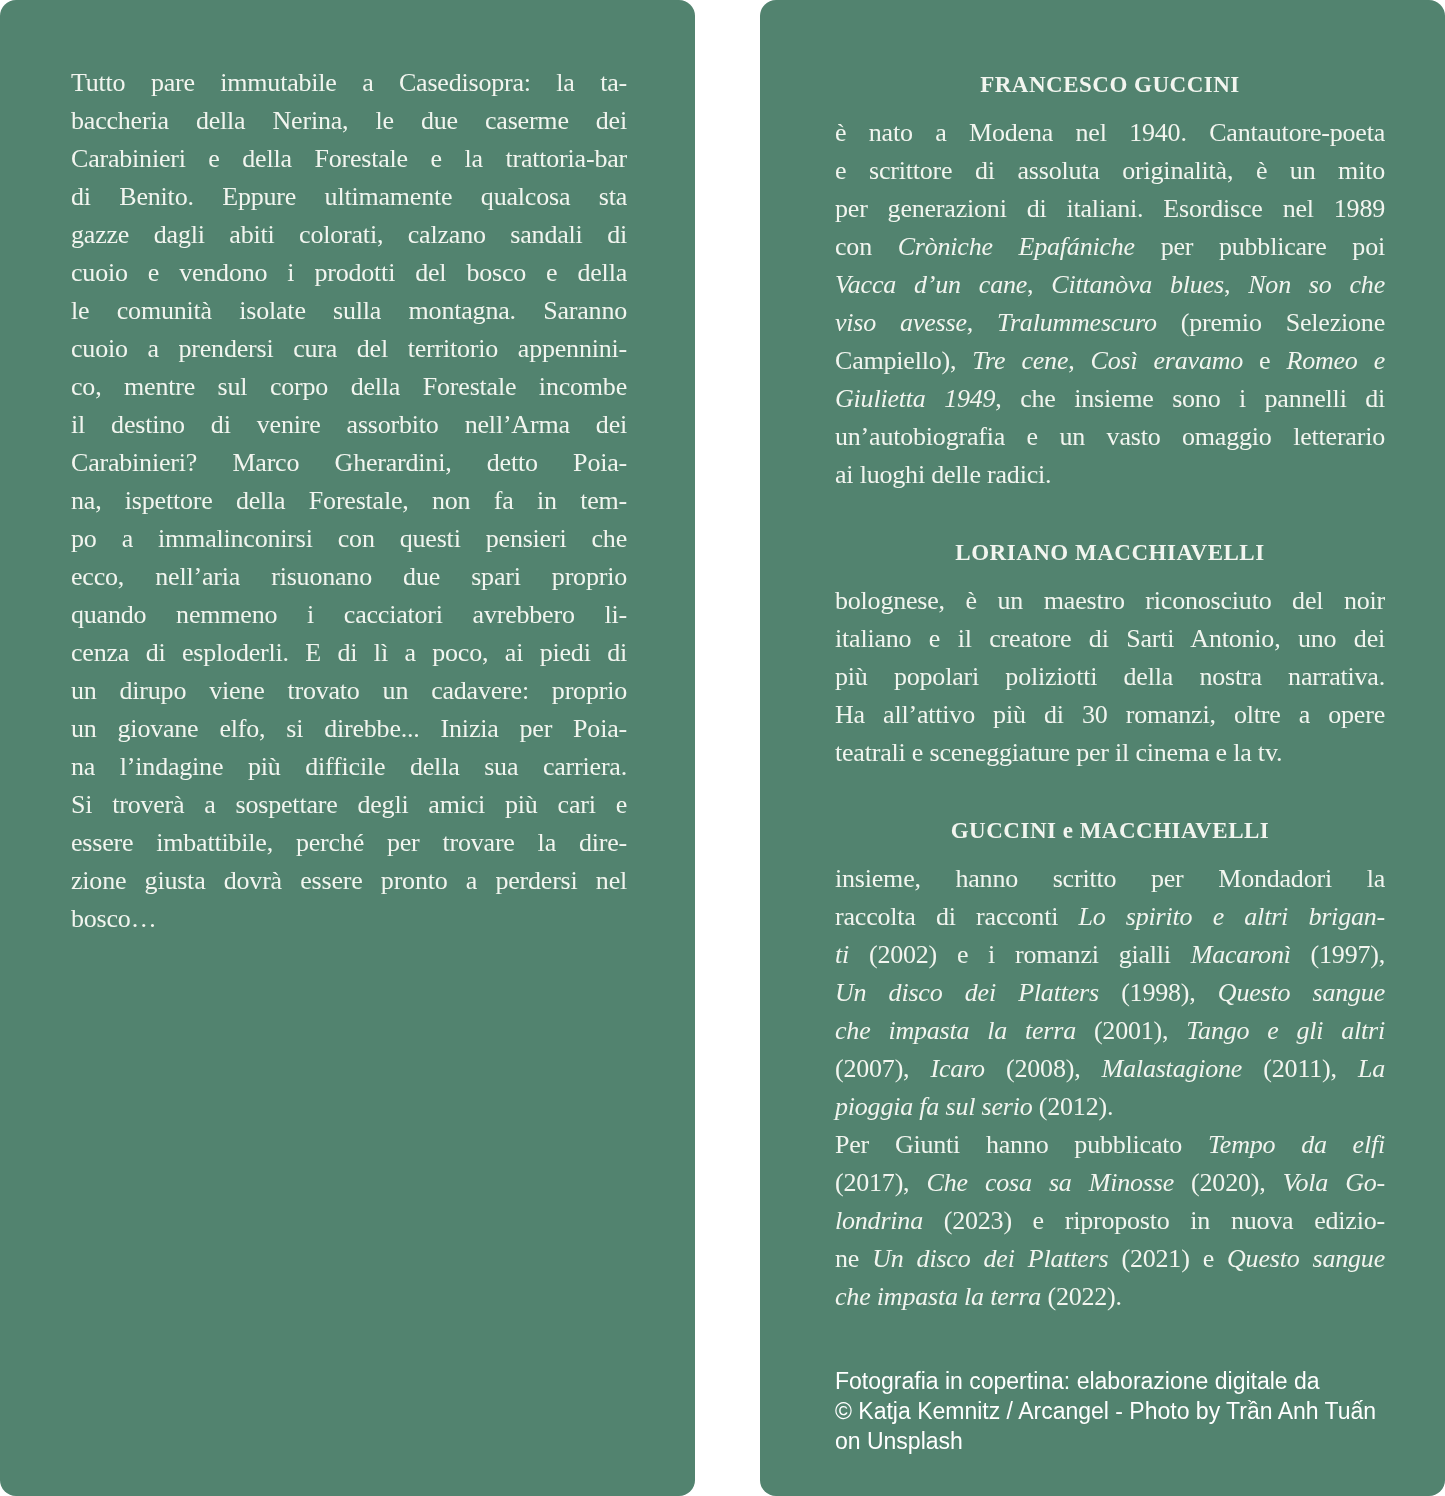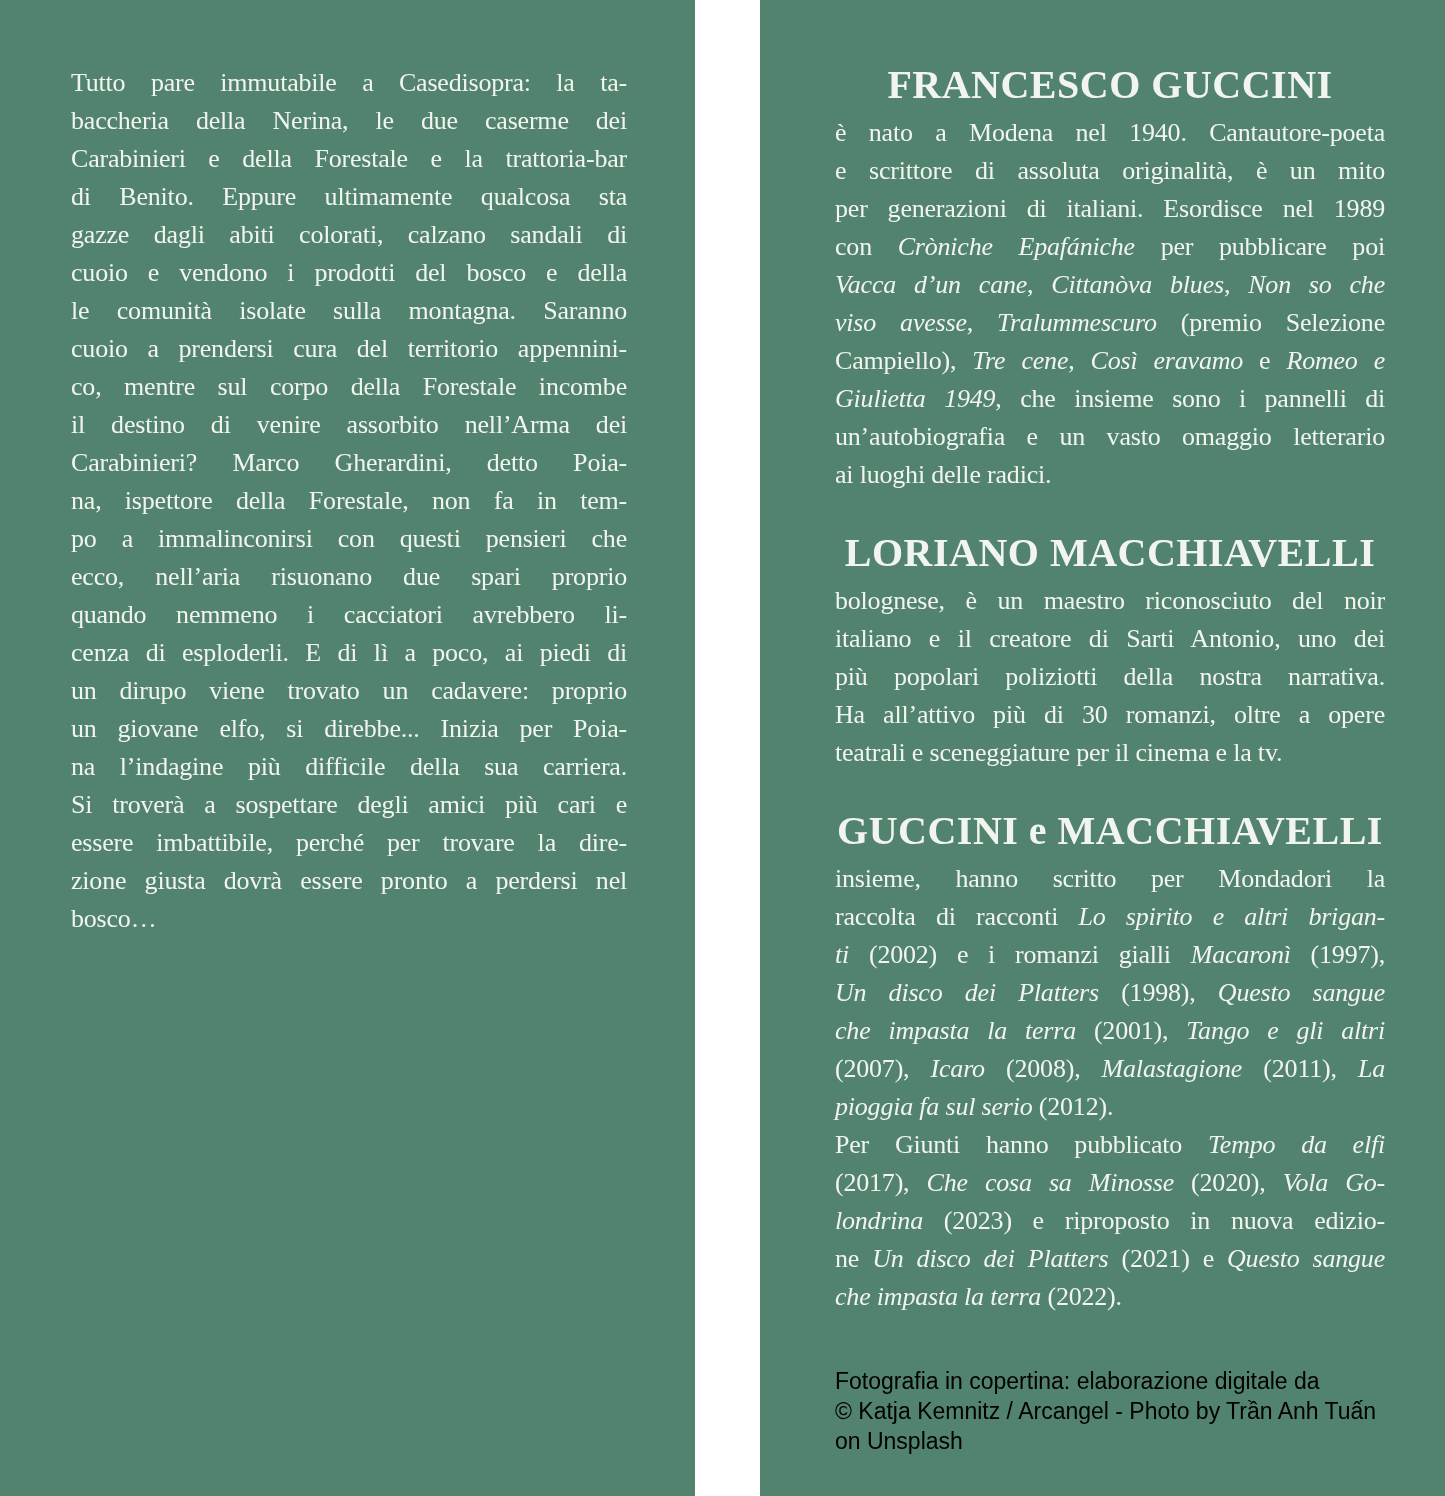--- a/index.html
+++ b/index.html
@@ -13,20 +13,21 @@
     background: #ffffff;
     font-family: "Liberation Serif", "DejaVu Serif", serif;
     --green: #52836f;
     --ivory: #f2f5ef;
   }
 
   .panel {
     position: absolute; top: 0; height: 100%;
     background: var(--green);
     color: var(--ivory);
+    border-radius: 16px;
   }
   .panel-left  { left: 0;   width: 695px; }
   .fold-gap    { position: absolute; top: 0; left: 695px; width: 65px; height: 100%; background: #ffffff; }
   .panel-right { left: 760px; width: 685px; }
 
   .body-text {
     font-size: 26px;
     line-height: 38px;
     letter-spacing: -0.2px;
   }
@@ -35,34 +36,34 @@
   .tline { text-align: justify; text-align-last: justify; text-justify: inter-word; }
   .tline.end { text-align-last: left; }
   .tline i { font-style: italic; margin-top: 22px; }
 
   .bio-wrap { padding: 64px 60px 0 75px; }
   .bio-section { margin-top: 38px; }
   .bio-section:first-child { margin-top: 0; }
   .bio-heading {
     font-family: "Liberation Serif", "DejaVu Serif", serif;
     font-weight: 700;
-    font-size: 40px;
+    font-size: 23px;
     line-height: 42px;
     letter-spacing: 0.5px;
     text-align: center;
     margin: 0 0 8px 0;
   }
 
   .credit {
     position: absolute;
     left: 75px; right: 55px; bottom: 40px;
     font-family: "Liberation Sans", "DejaVu Sans", sans-serif;
     font-size: 23px;
     line-height: 30px;
-    color: #000000;
+    color: #ffffff;
     text-align: left;
   }
 </style>
 </head>
 <body>
 
 <div class="page" style="--green: #52836f; --ivory: #f2f5ef;">
 
   <section class="panel panel-left">
     <div class="body-text">

